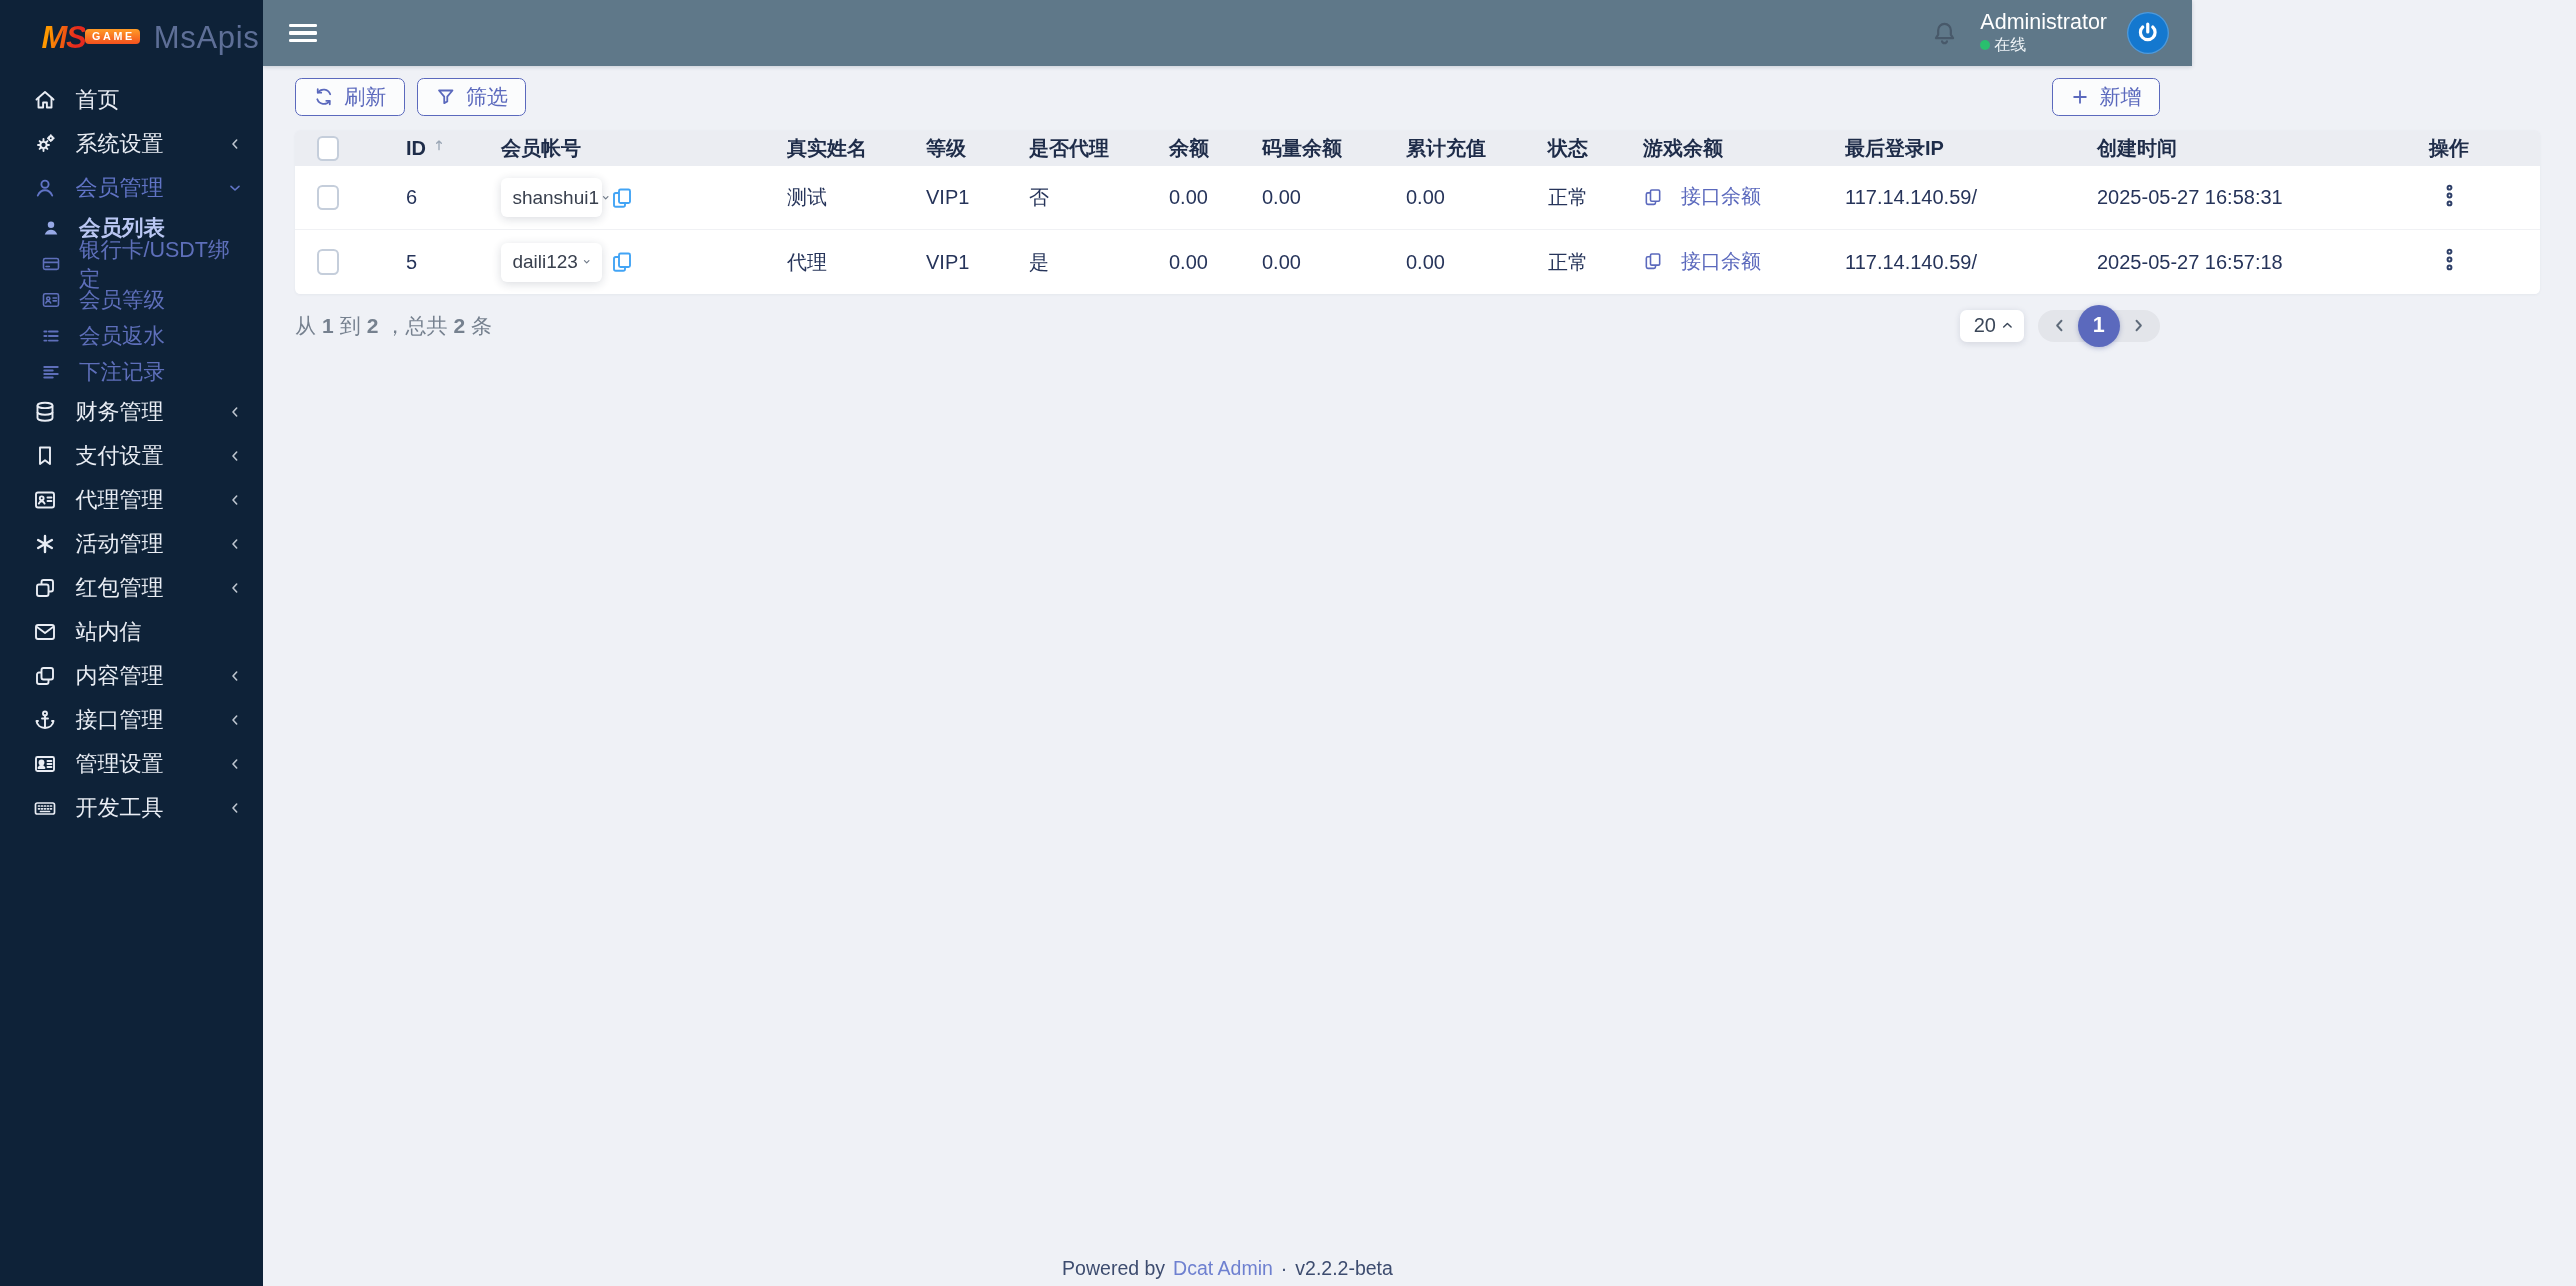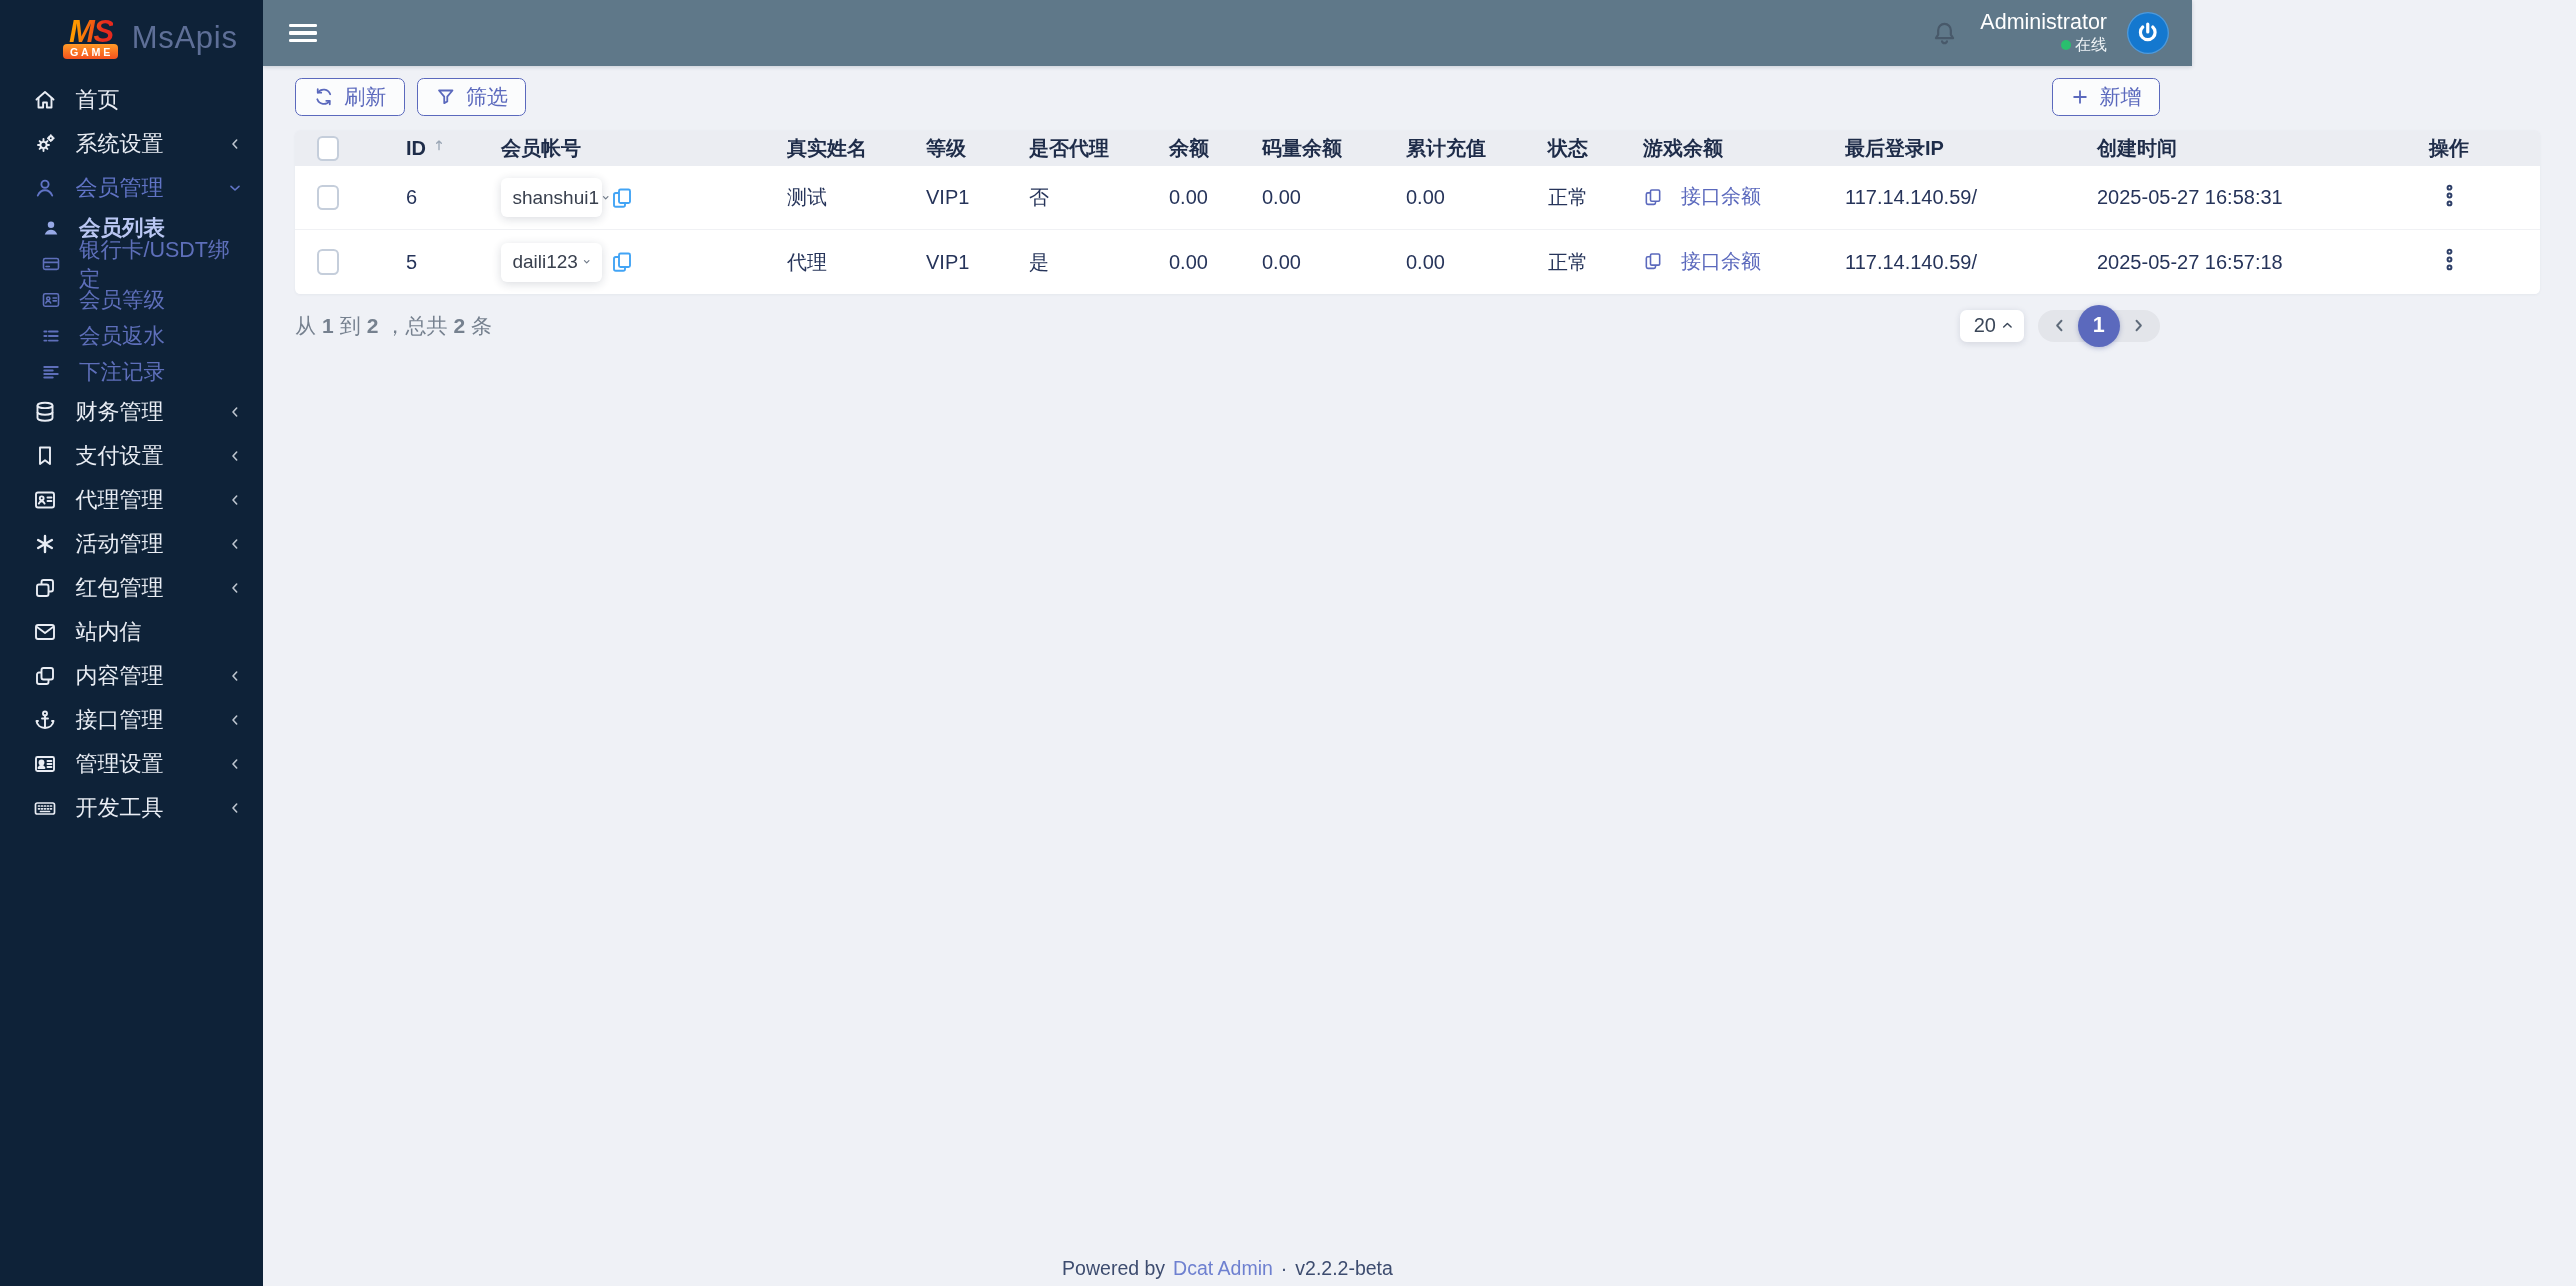--- a/index.html
+++ b/index.html
@@ -4,21 +4,21 @@
 <style>
   * { margin:0; padding:0; box-sizing:border-box; }
   html,body { width:2576px; height:1287px; overflow:hidden;
     font-family:"Liberation Sans","DejaVu Sans",sans-serif; background:#eff1f6; }
   svg { display:block; }
 
   
   .sidebar { position:absolute; left:0; top:0; width:263px; height:1287px;
     background:#0e2238; z-index:5; }
   .logo { height:75px; display:flex; align-items:center; justify-content:center; gap:13.4px; }
-  .logo-badge { display:flex; flex-direction:column; align-items:center;margin-left:38px; }
+  .logo-badge { display:flex; flex-direction:row; align-items:center;margin-left:38px; }
   .logo-ms { font-size:31px; font-weight:800; font-style:italic; letter-spacing:-1.3px;
     background:linear-gradient(100deg,#ff9800 20%,#e62a1e 75%);
     -webkit-background-clip:text; background-clip:text; color:transparent; line-height:1; }
   .logo-game { margin-top:-2.7px; background:linear-gradient(180deg,#ff9c27,#f4511e);
     color:#fff; font-size:10.7px; font-weight:700; letter-spacing:2.7px;
     padding:1.3px 5.4px 0.7px 6.7px; border-radius:4px; line-height:1.2; }
   .logo-name { font-size:31px; color:#5e6f97; font-weight:500; letter-spacing:0.7px; }
 
   .menu { margin-top:2.7px; }
   .m-item { height:44px; display:flex; align-items:center; padding:0 20px 0 31px;
@@ -38,21 +38,21 @@
   .main { position:absolute; left:263px; top:0; width:1929px; height:1287px; }
   .topbar { height:66px; background:#5f7889; display:flex; align-items:center;
     justify-content:space-between; padding:0 23px 0 25.5px;
     box-shadow:0 1.3px 4px rgba(20,40,60,.18); }
   .hamburger { width:28px; cursor:pointer; }
   .hamburger span { display:block; height:3.4px; background:#fff; border-radius:1.3px; margin:4px 0; }
   .top-right { display:flex; align-items:center; gap:20px; }
   .bell { color:#48596a; cursor:pointer; }
   .user-block { text-align:right; cursor:pointer; }
   .user-name { color:#ffffff; font-size:21.5px; font-weight:500; line-height:1.15; }
-  .user-status { display:flex; align-items:center; justify-content:flex-end; gap:4px;font-family:Liberation Mono, monospace; }
+  .user-status { display:flex; align-items:center; gap:4px;font-family:Liberation Mono, monospace; }
   .dot-online { width:10px; height:10px; border-radius:50%; background:#2abf6e; }
   .status-text { color:#eef3f6; font-size:16px; }
   .avatar { width:42px; height:42px; border-radius:50%; background:#1478cf;
     display:flex; align-items:center; justify-content:center; cursor:pointer;
     box-shadow:inset 0 0 0 1.3px rgba(255,255,255,.25); }
 
   
   .content { padding:0 32px; }
   .page-head { margin-top:23px; display:flex; justify-content:space-between; align-items:center; height:44px; }
   .title-wrap { display:flex; align-items:baseline; gap:12px; }

